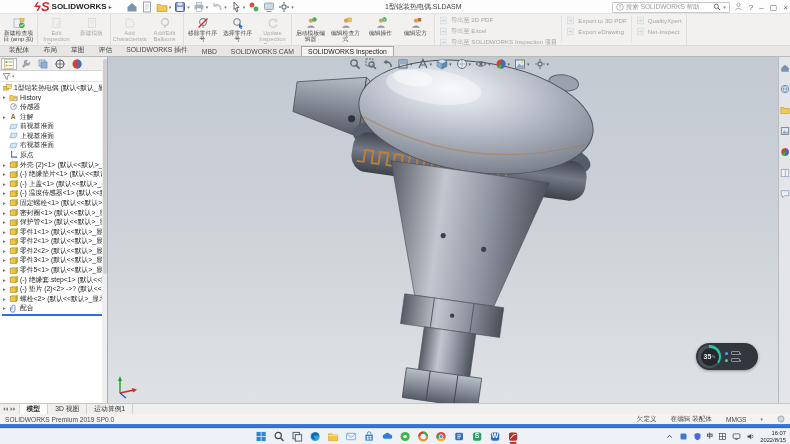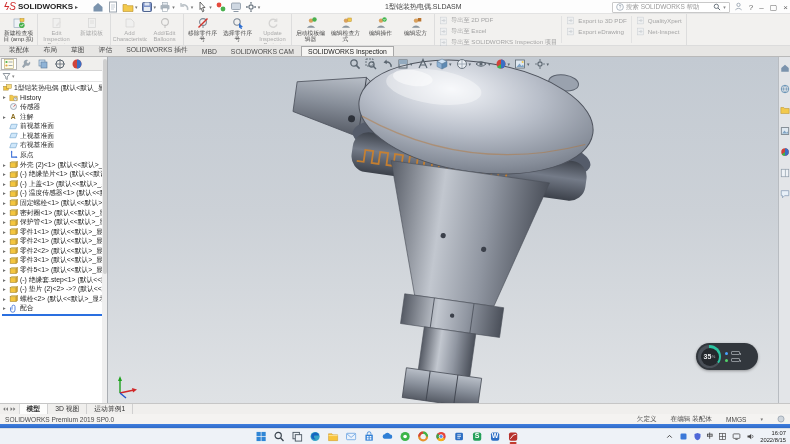--- a/index.html
+++ b/index.html
@@ -6,21 +6,21 @@
   *{box-sizing:border-box;}
   .app{position:relative;width:790px;height:444px;overflow:hidden;background:#fff;
        font-family:"Liberation Sans","DejaVu Sans",sans-serif;color:#333;-webkit-font-smoothing:antialiased;}
   .ico{display:inline-flex;width:12px;height:12px;flex:none;align-items:center;justify-content:center;}
   .ico svg{width:100%;height:100%;}
 
   
   .titlebar{position:absolute;top:0;left:0;right:0;height:14px;background:#fdfdfd;border-bottom:1px solid #e3e3e3;
             display:flex;align-items:center;font-size:7px;}
   .brand{display:flex;align-items:center;gap:2px;padding:0 4px;font-weight:bold;font-size:8px;color:#222;}
-  .brand-mark{color:#d02728;font-weight:normal;font-style:italic;font-size:10px;}
+  .brand-mark{color:#d02728;font-weight:bold;font-style:italic;font-size:13px;margin-left:30px;}
   .brand-arrow{color:#555;font-size:6px;}
   .qa-row{display:flex;align-items:center;gap:3px;margin-left:10px;}
   .qa{display:flex;align-items:center;}
   .qa .caret{font-size:5px;color:#777;margin-left:1px;}
   .doc-title{position:absolute;left:385px;top:0;height:14px;display:flex;align-items:center;font-size:7px;color:#444;}
   .tb-right{position:absolute;right:2px;top:0;height:14px;display:flex;align-items:center;gap:4px;}
   .searchbox{display:flex;align-items:center;gap:2px;border:1px solid #c9c9c9;background:#fff;height:11px;
              padding:0 3px;width:118px;border-radius:1px;}
   .s-ph{color:#9a9a9a;font-size:6.5px;flex:1;white-space:nowrap;overflow:hidden;}
   .wc{display:flex;align-items:center;gap:6px;color:#666;font-size:8px;}

